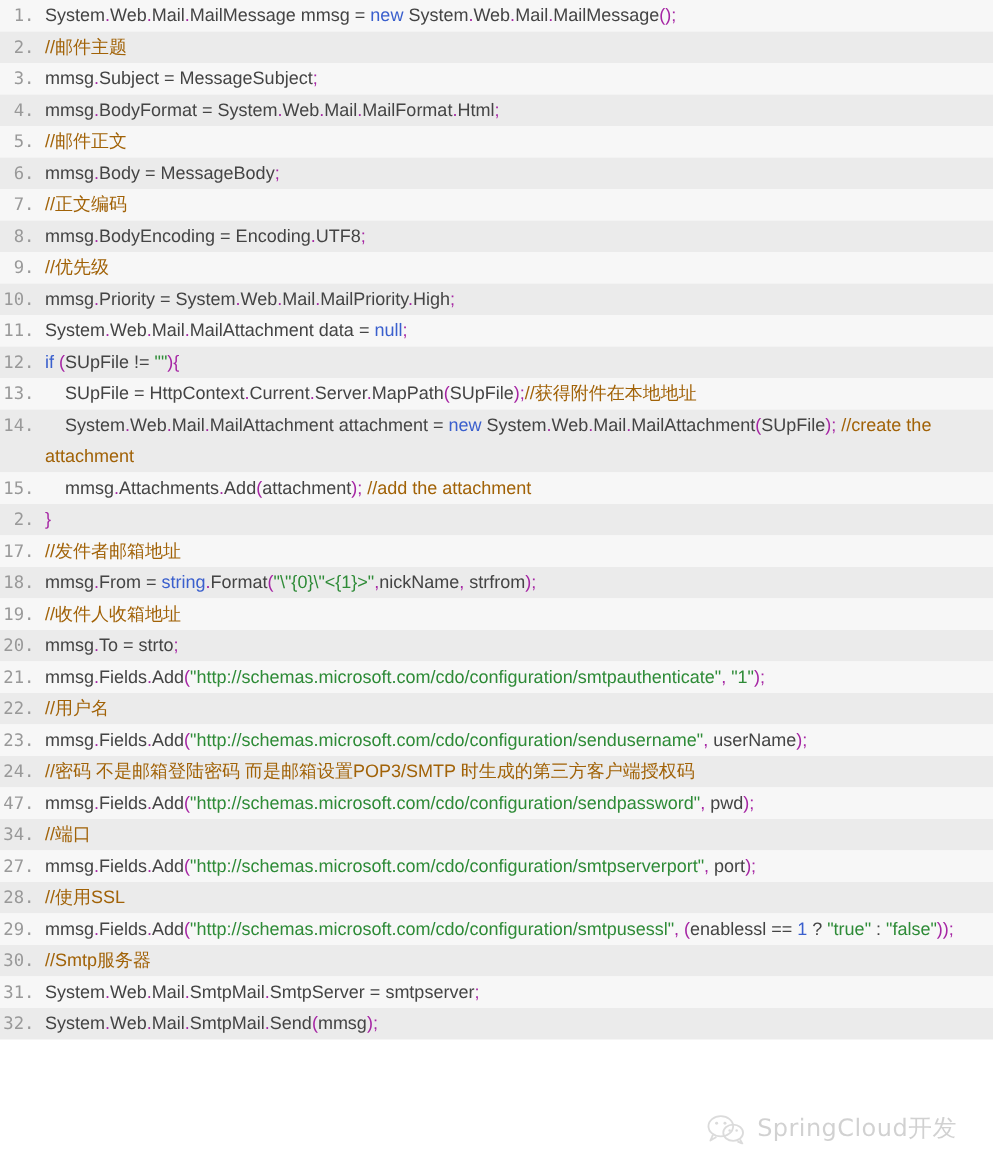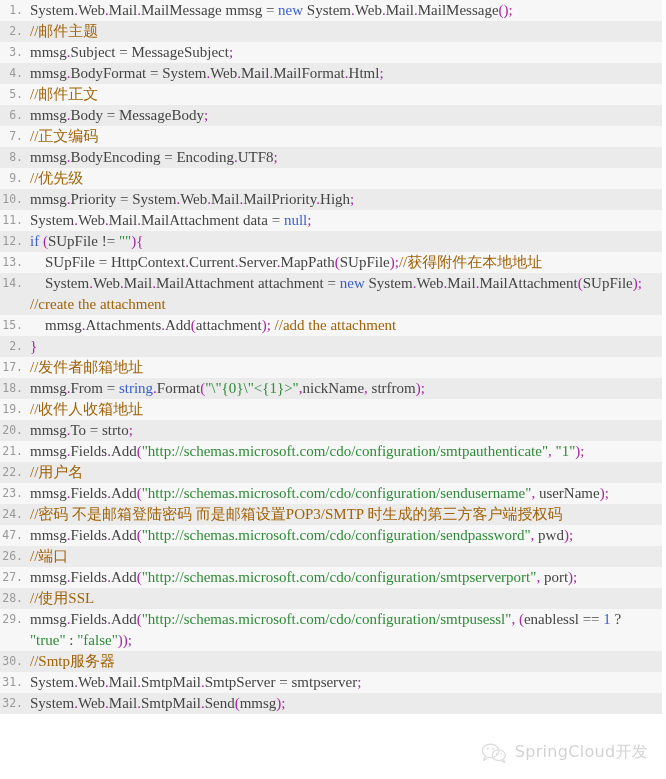--- a/index.html
+++ b/index.html
@@ -48,41 +48,41 @@
     color: #999999;
     font-size: 11.5px;
     line-height: 21px;
     font-family: "DejaVu Sans Mono", "Liberation Mono", monospace;
     user-select: none;
     -webkit-user-select: none;
   }
 
   .lc {
     flex: 1 1 auto;
-    font-size: 15px;
+    font-size: 12px;
     line-height: 21px;
     color: #444444;
     white-space: pre-wrap;
     word-break: break-word;
     padding-right: 4px;
-    font-family: Liberation Serif, serif;
+    font-family: Liberation Sans, sans-serif;
     letter-spacing: 0px;
   }
 
   
   .t-plain   { color: #444444; }
   .t-punc    { color: #a626a4; }   
   .t-kw      { color: #3a5fcd; }   
   .t-str     { color: #2e8b37; }
   .t-com     { color: #a16207; }
 
   
   #watermark {
     position: absolute;
-    right: 18px;
+    right: 28px;
     bottom: 16px;
     display: flex;
     align-items: center;
     gap: 8px;
     opacity: 0.30;
     pointer-events: none;
   }
   #watermark .wm-text {
     font-family: "DejaVu Sans", "Liberation Sans", sans-serif;
     font-size: 16px;
@@ -196,21 +196,21 @@
       </div>
       <div class="code-line shade">
         <span class="ln">24.</span>
         <span class="lc"><span class="t-com">//密码 不是邮箱登陆密码 而是邮箱设置POP3/SMTP 时生成的第三方客户端授权码</span></span>
       </div>
       <div class="code-line plain">
         <span class="ln">47.</span>
         <span class="lc"><span class="t-plain">mmsg</span><span class="t-punc">.</span><span class="t-plain">Fields</span><span class="t-punc">.</span><span class="t-plain">Add</span><span class="t-punc">(</span><span class="t-str">"http://schemas.microsoft.com/cdo/configuration/sendpassword"</span><span class="t-punc">, </span><span class="t-plain">pwd</span><span class="t-punc">);</span></span>
       </div>
       <div class="code-line shade">
-        <span class="ln">26.</span>
+        <span class="ln">34.</span>
         <span class="lc"><span class="t-com">//端口</span></span>
       </div>
       <div class="code-line plain">
         <span class="ln">27.</span>
         <span class="lc"><span class="t-plain">mmsg</span><span class="t-punc">.</span><span class="t-plain">Fields</span><span class="t-punc">.</span><span class="t-plain">Add</span><span class="t-punc">(</span><span class="t-str">"http://schemas.microsoft.com/cdo/configuration/smtpserverport"</span><span class="t-punc">, </span><span class="t-plain">port</span><span class="t-punc">);</span></span>
       </div>
       <div class="code-line shade">
         <span class="ln">28.</span>
         <span class="lc"><span class="t-com">//使用SSL</span></span>
       </div>

